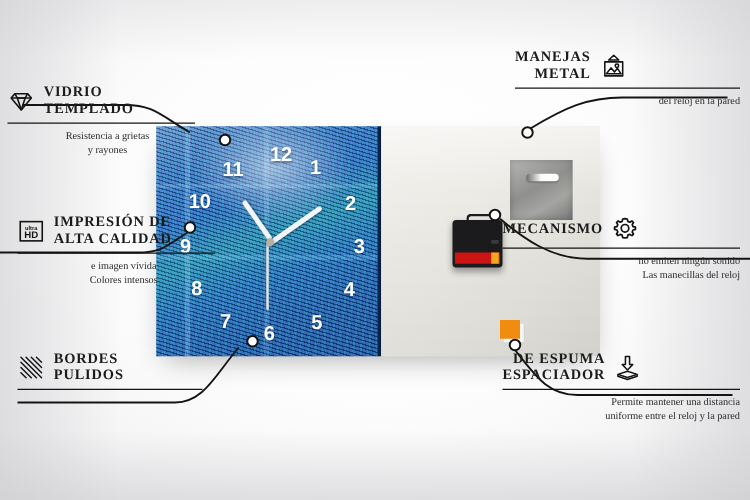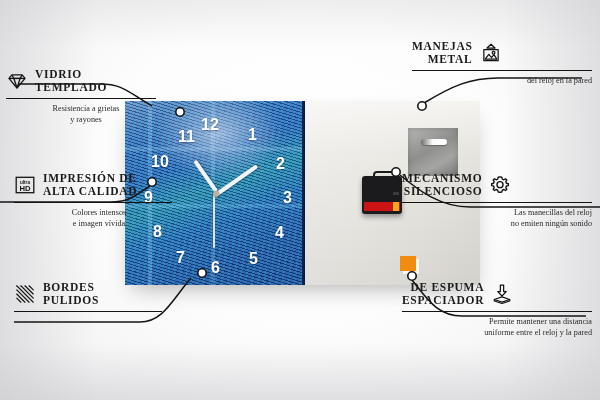--- a/index.html
+++ b/index.html
@@ -112,21 +112,21 @@
 </head>
 <body>
 
 <div id="stage">
 
   <div id="product">
 
     <div id="front">
       <div class="softgrid"></div>
 
-      <span class="num" style="left:76px;top:16px;">12</span>
+      <span class="num" style="left:91px;top:16px;">12</span>
       <span class="num" style="left:123px;top:26px;">1</span>
       <span class="num" style="left:151px;top:55px;">2</span>
       <span class="num" style="left:158px;top:89px;">3</span>
       <span class="num" style="left:150px;top:124px;">4</span>
       <span class="num" style="left:124px;top:150px;">5</span>
       <span class="num" style="left:86px;top:159px;">6</span>
       <span class="num" style="left:51px;top:149px;">7</span>
       <span class="num" style="left:28px;top:123px;">8</span>
       <span class="num" style="left:19px;top:89px;">9</span>
       <span class="num" style="left:26px;top:53px;">10</span>
@@ -209,22 +209,22 @@
           <text x="12" y="11" text-anchor="middle" font-family="Liberation Sans, sans-serif" font-size="5" font-weight="bold" fill="#131313">ultra</text>
           <text x="12" y="18.3" text-anchor="middle" font-family="Liberation Sans, sans-serif" font-size="8.4" font-weight="bold" fill="#131313">HD</text>
         </svg>
       </span>
       <div>
         <div class="c-title">IMPRESIÓN DE</div>
         <div class="c-title">ALTA CALIDAD</div>
       </div>
     </div>
     <div class="c-rule" style="width:158px;"></div>
+    <div class="c-desc">e imagen vívida</div>
     <div class="c-desc">Colores intensos</div>
-    <div class="c-desc">e imagen vívida</div>
   </div>
 
   <div class="callout left" style="left:14px;top:281px;width:160px;">
     <div class="c-row">
       <span class="ico">
         <svg viewBox="0 0 24 24">
             <g stroke="#131313" stroke-width="1.25" stroke-linecap="round">
           <path d="M3 3 L21 21"></path>
               <path d="M3 7.5 L16.5 21"></path>
               <path d="M3 12 L12 21"></path>
@@ -261,34 +261,33 @@
       </span>
     </div>
     <div class="c-rule" style="width:180px;margin-left:auto;"></div>
     <div class="c-desc">del reloj en la pared</div>
   </div>
 
   <div class="callout right" style="right:8px;top:172px;width:190px;margin-left:11px;">
     <div class="c-row">
       <div>
         <div class="c-title">MECANISMO</div>
-        <div class="c-title">SILENCIOSO</div>
       </div>
       <span class="ico">
         <svg viewBox="0 0 24 24">
             <g fill="none" stroke="#131313" stroke-width="1.5" stroke-linejoin="round">
           <path d="M12 3.1 L14 3.5 L14.5 5.6 L16.2 6.3 L18 5.2 L19.4 6.6 L18.3 8.4 L19 10.1 L21.1 10.6 L21.1 12.6 L19 13.1 L18.3 14.8 L19.4 16.6 L18 18 L16.2 16.9 L14.5 17.6 L14 19.7 L12 19.9 L10 19.7 L9.5 17.6 L7.8 16.9 L6 18 L4.6 16.6 L5.7 14.8 L5 13.1 L2.9 12.6 L2.9 10.6 L5 10.1 L5.7 8.4 L4.6 6.6 L6 5.2 L7.8 6.3 L9.5 5.6 L10 3.5 Z"></path>
           <circle cx="12" cy="11.6" r="3.3"></circle>
         </g>
           </svg>
       </span>
     </div>
     <div class="c-rule" style="width:190px;margin-left:auto;"></div>
+    <div class="c-desc">no emiten ningún sonido</div>
     <div class="c-desc">Las manecillas del reloj</div>
-    <div class="c-desc">no emiten ningún sonido</div>
   </div>
 
   <div class="callout right" style="right:8px;top:281px;width:190px;">
     <div class="c-row">
       <div>
         <div class="c-title">DE ESPUMA</div>
         <div class="c-title">ESPACIADOR</div>
       </div>
       <span class="ico">
         <svg viewBox="0 0 24 24">

